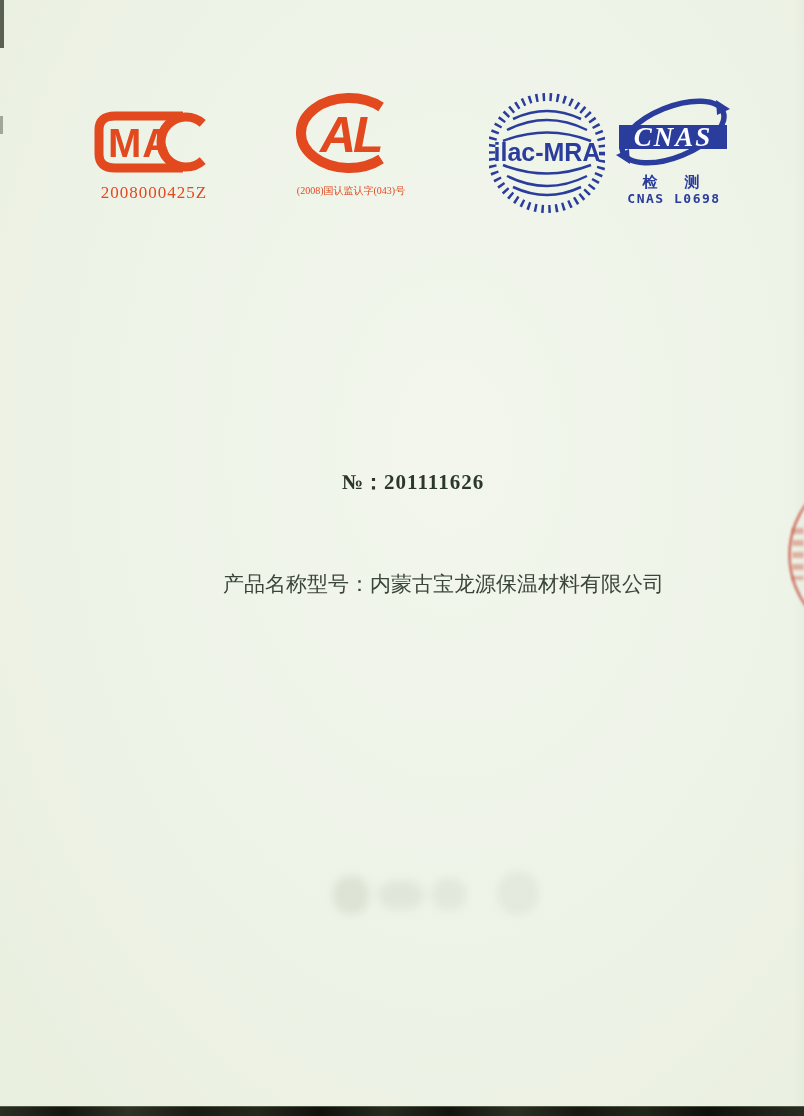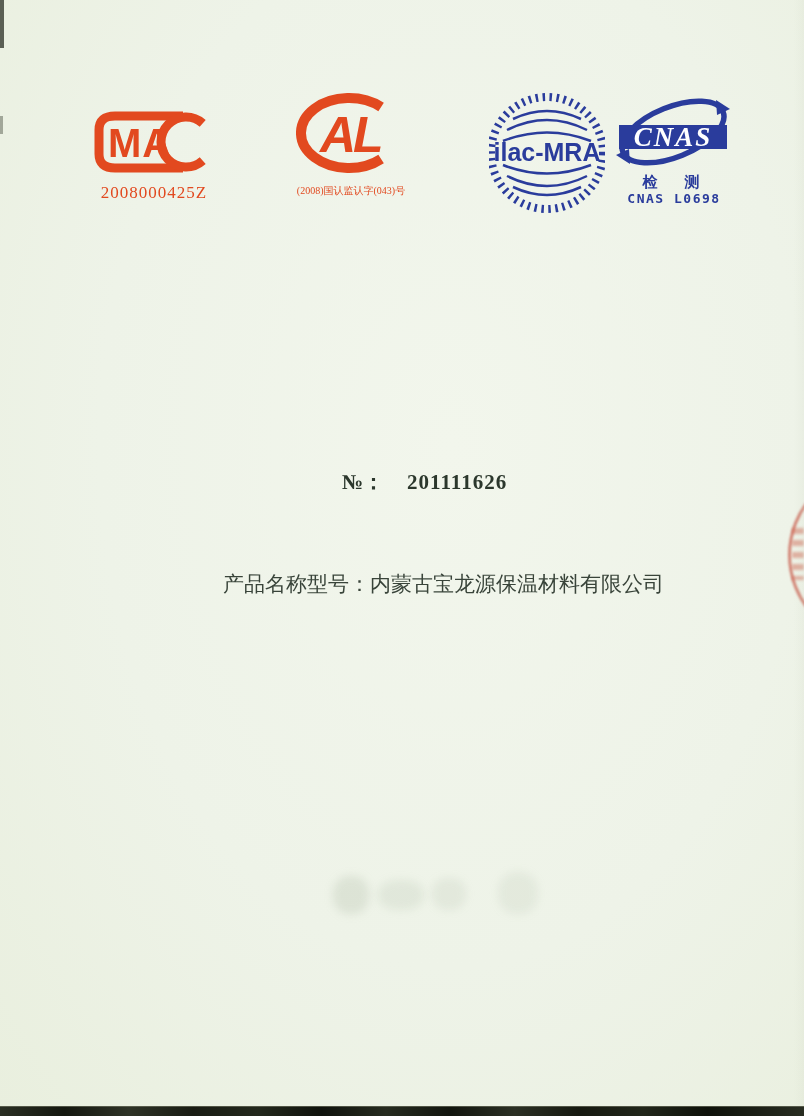--- a/index.html
+++ b/index.html
@@ -22,21 +22,21 @@
   .cnas-no{left:618px;top:191px;width:112px;text-align:center;font-size:13px;font-weight:bold;color:#2a3c9c;letter-spacing:1.5px;font-family:"DejaVu Sans Mono","Liberation Mono",monospace;}
   
   .title{
     left:0;top:314px;width:100%;text-align:center;
     font-family:"Liberation Sans","DejaVu Sans",sans-serif;
     font-weight:900;font-size:67px;color:#1f2b20;
     letter-spacing:46px;padding-left:46px;box-sizing:border-box;white-space:nowrap;
   }
   
   .report-no{left:342px;top:468px;font-size:21px;font-weight:bold;color:#2b372c;}
-  .report-no .num{margin-left:23px;letter-spacing:1px;}
+  .report-no .num{margin-left:0;letter-spacing:1px;}
   
   .field{left:202px;font-size:21px;color:#39443a;white-space:pre;}
   .field .f-label{white-space:pre;}
   .field .f-value{white-space:pre;margin-top:36px;}
   .field-1{top:545px;}
   .field-2{top:597px;}
   .field-3{top:650px;}
   
   .footer-org{
     left:0;top:948px;width:100%;text-align:center;

